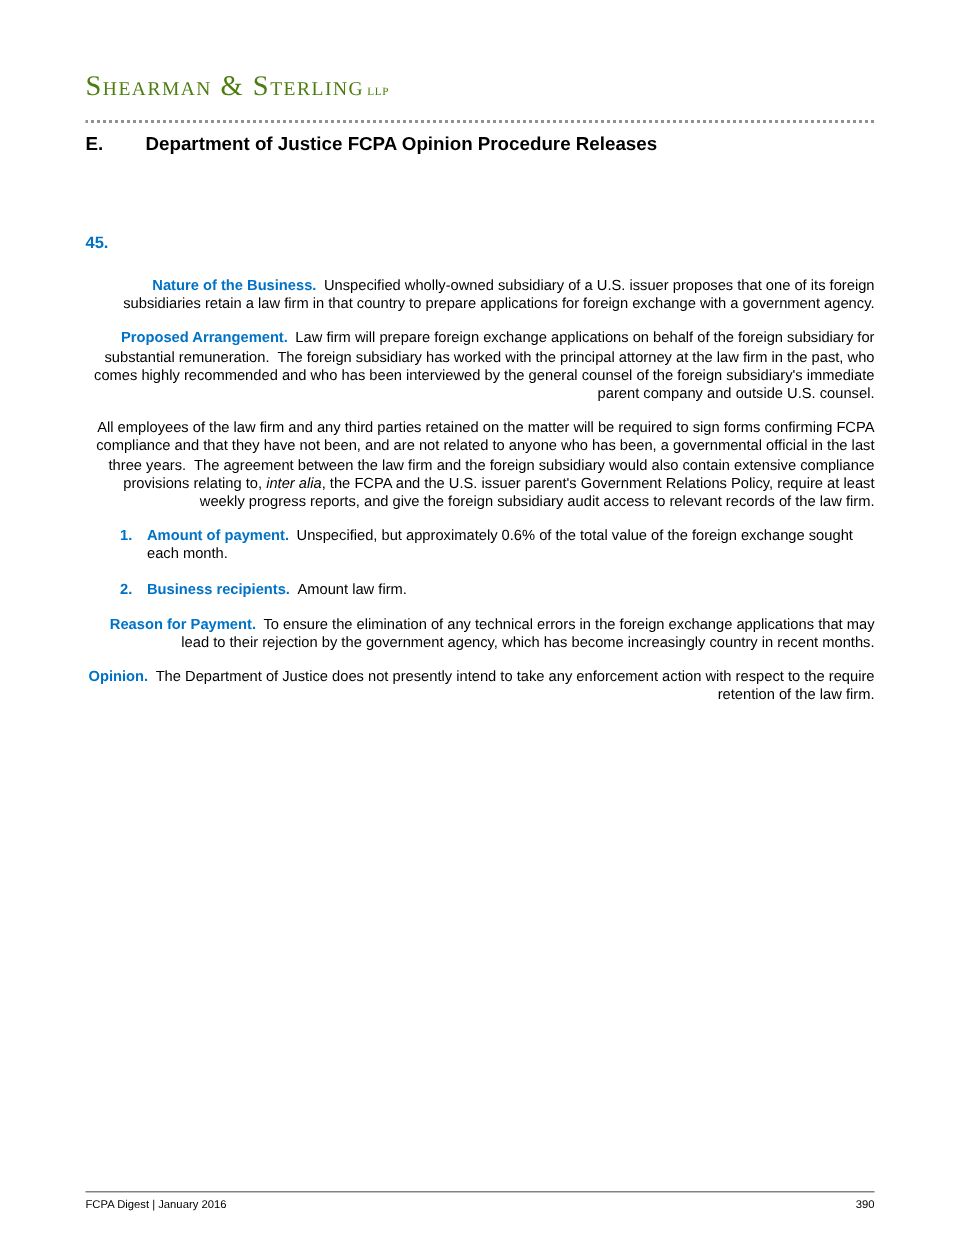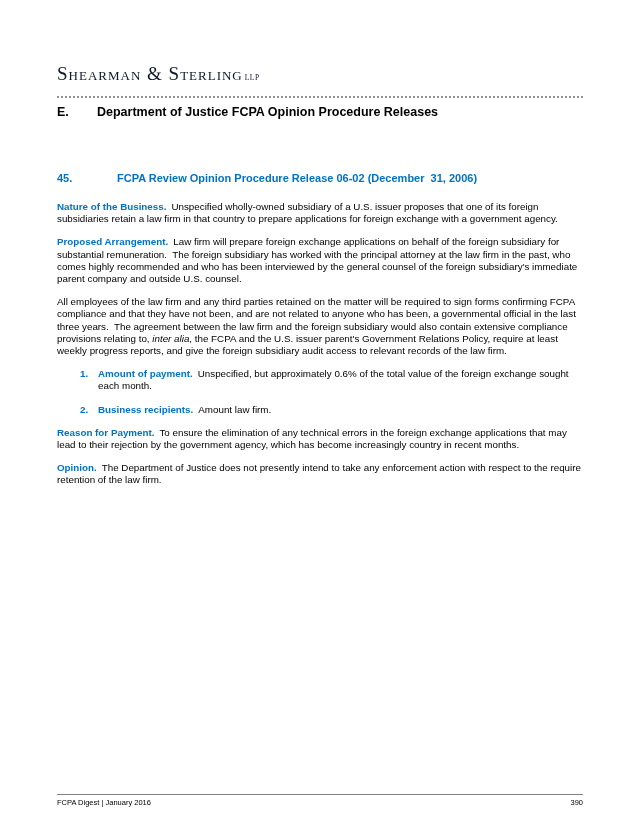--- a/index.html
+++ b/index.html
@@ -13,26 +13,26 @@
     overflow: hidden;
   }
   .content {
     position: absolute;
     left: 57px;
     right: 57px;
     top: 0;
   }
   
   .logo {
-    padding-top: 64px;
+    padding-top: 48px;
     font-family: "Liberation Serif", serif;
     font-variant: small-caps;
     font-size: 19px;
     letter-spacing: 1px;
-    color: #0f172a;
+    color: #4d7c0f;
     line-height: 1;
   }
   .logo-suffix {
     font-size: 7.5px;
     letter-spacing: 0.5px;
     margin-left: 2px;
   }
   
   .dotted-rule {
     margin-top: 13px;
@@ -60,21 +60,21 @@
     white-space: pre-wrap;
     gap: 20px;
   }
   .release-heading .h-num { width: 40px; flex: none; }
   
   .para {
     margin: 11px 0 0 0;
     font-size: 9.8px;
     line-height: 12.2px;
     white-space: pre-wrap;
-    text-align: left;
+    text-align: right;
   }
   .para.first { margin-top: 16px; }
   .plabel {
     font-weight: bold;
     color: #0072c6;
     margin-right: 5px;
   }
   em { }
   
   .list { margin-top: 3px; }
@@ -118,21 +118,20 @@
 
     <div class="dotted-rule"></div>
 
     <div class="section-heading">
       <span class="h-num">E.</span>
       <span class="h-title">Department of Justice FCPA Opinion Procedure Releases</span>
     </div>
 
     <div class="release-heading">
       <span class="h-num">45.</span>
-      <span class="h-title">FCPA Review Opinion Procedure Release 06-02 (December  31, 2006)</span>
     </div>
 
     <p class="para first"><span class="plabel">Nature of the Business.</span><span>Unspecified wholly-owned subsidiary of a U.S. issuer proposes that one of its foreign subsidiaries retain a law firm in that country to prepare applications for foreign exchange with a government agency.</span></p>
 
 
     <p class="para"><span class="plabel">Proposed Arrangement.</span><span>Law firm will prepare foreign exchange applications on behalf of the foreign subsidiary for substantial remuneration.  The foreign subsidiary has worked with the principal attorney at the law firm in the past, who comes highly recommended and who has been interviewed by the general counsel of the foreign subsidiary's immediate parent company and outside U.S. counsel.</span></p>
 
     <p class="para"><span>All employees of the law firm and any third parties retained on the matter will be required to sign forms confirming FCPA compliance and that they have not been, and are not related to anyone who has been, a governmental official in the last three years.  The agreement between the law firm and the foreign subsidiary would also contain extensive compliance provisions relating to, </span><em>inter alia</em><span>, the FCPA and the U.S. issuer parent's Government Relations Policy, require at least weekly progress reports, and give the foreign subsidiary audit access to relevant records of the law firm.</span></p>
 
     <div class="list">

